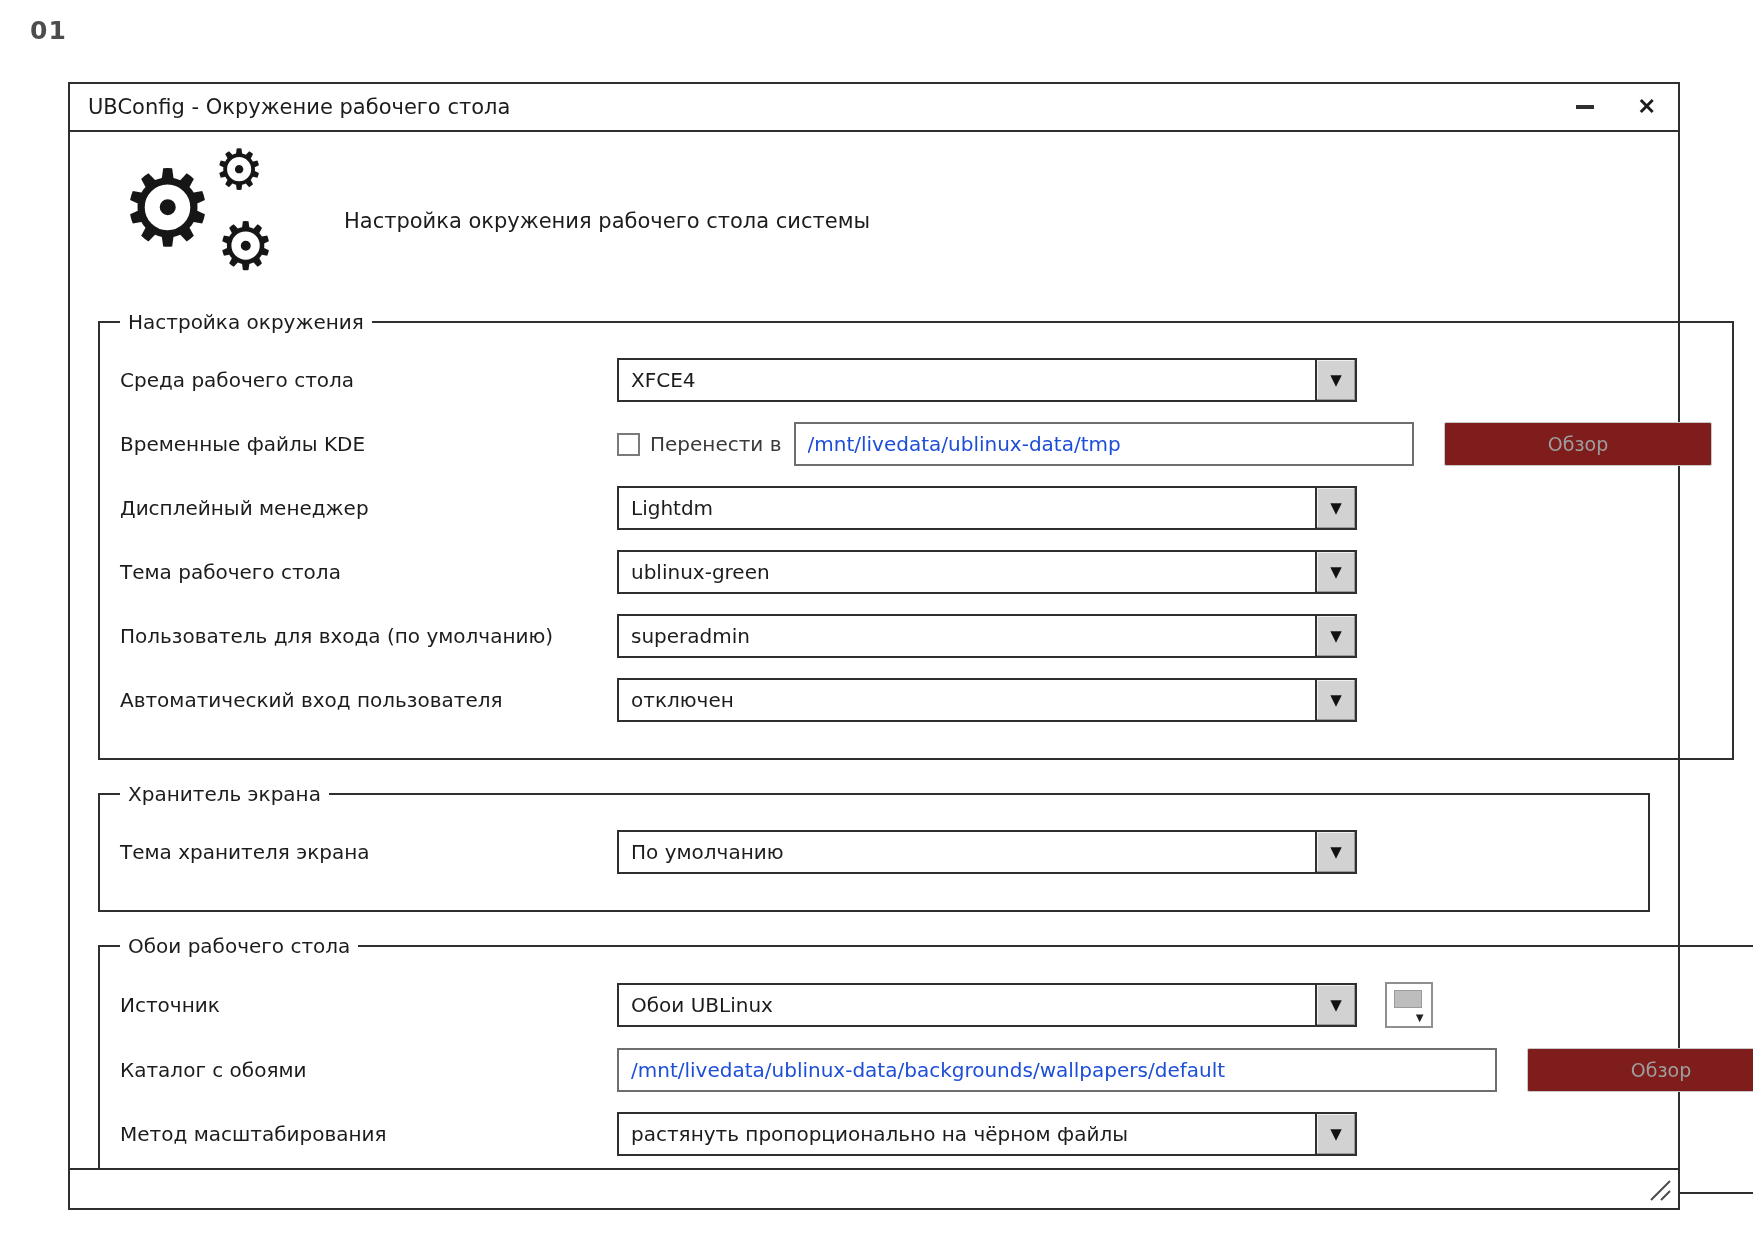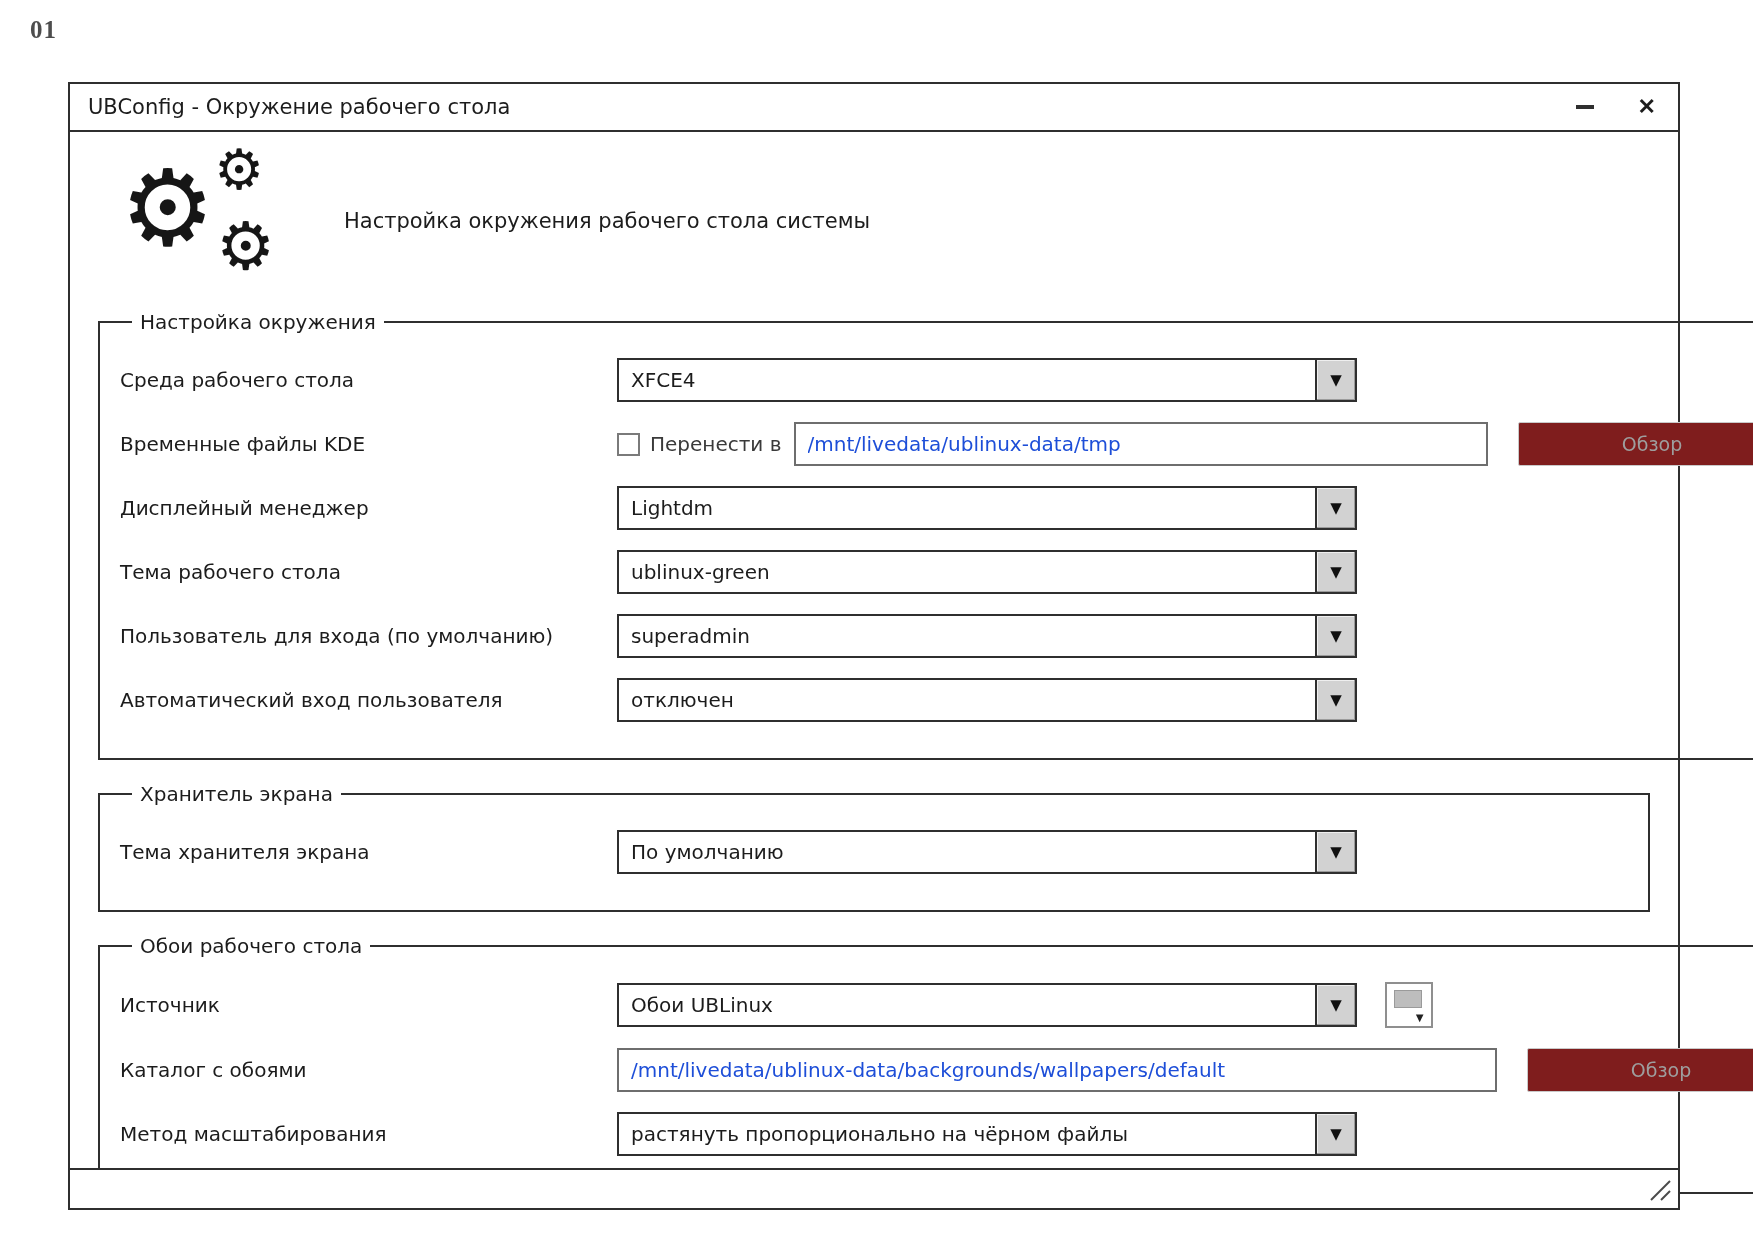--- a/index.html
+++ b/index.html
@@ -8,21 +8,21 @@
     width: 1753px; height: 1240px;
     background: #ffffff;
     font-family: "DejaVu Sans", "Liberation Sans", sans-serif;
     color: #1c1c1c;
     position: relative;
     overflow: hidden;
   }
 
   .page-label {
     position: absolute; left: 30px; top: 16px;
-    font-size: 25px; font-weight: bold; color: #4d4d4d; letter-spacing: 1px; font-family: Liberation Serif, serif;
+    font-size: 25px; font-weight: bold; color: #4d4d4d; letter-spacing: 1px;
   }
 
   .window {
     position: absolute; left: 68px; top: 82px;
     width: 1612px; height: 1128px;
     border: 2px solid #2f2f2f; background: #fff;
   }
 
   .titlebar {
     height: 48px; border-bottom: 2px solid #2f2f2f;
@@ -42,21 +42,21 @@
   .gear-1 { position: absolute; left: 0; top: -4px; font-size: 106px; line-height: 1; }
   .gear-2 { position: absolute; left: 94px; top: -18px; font-size: 56px; line-height: 1; }
   .gear-3 { position: absolute; left: 96px; top: 54px; font-size: 66px; line-height: 1; }
   .subtitle { font-size: 21px; margin-left: 62px; }
 
   fieldset {
     border: 2px solid #2f2f2f;
     margin: 0 6px 22px 6px;
     padding: 4px 20px 16px 20px;
   }
-  legend { font-size: 20px; padding: 0 8px; margin-left: 12px; }
+  legend { font-size: 20px; padding: 0 8px; }
 
   .row { display: flex; align-items: center; margin: 20px 0; }
   .flabel { width: 497px; flex: none; font-size: 20px; padding-right: 10px; }
 
   .combo {
     width: 740px; height: 44px; flex: none;
     border: 2px solid #2f2f2f; background: #fff;
     display: flex; align-items: stretch; cursor: pointer;
   }
   .combo-value {
@@ -64,21 +64,21 @@
     font-size: 20px; white-space: nowrap; overflow: hidden;
   }
   .combo-btn {
     width: 40px; flex: none; border-left: 2px solid #2f2f2f;
     background: #d2d2d2;
     box-shadow: inset -1px -1px 0 #9b9b9b, inset 1px 1px 0 #efefef;
     display: flex; align-items: center; justify-content: center; cursor: pointer;
   }
   .chev { font-size: 15px; color: #111; line-height: 1; }
 
-  .kde-wrap { width: 871px; flex: none; display: flex; align-items: center; }
+  .kde-wrap { width: 797px; flex: none; display: flex; align-items: center; }
   .checkbox {
     width: 23px; height: 23px; flex: none;
     border: 2px solid #7a7a7a; background: #fff; margin-right: 10px; cursor: pointer;
   }
   .cb-label { font-size: 20px; color: #3a3a3a; white-space: nowrap; margin-right: 12px; }
 
   .text-input {
     height: 44px; border: 2px solid #6e6e6e; background: #fff;
     padding: 0 12px; font-size: 20px; color: #1d4ed8;
     font-family: inherit; white-space: nowrap; overflow: hidden;

